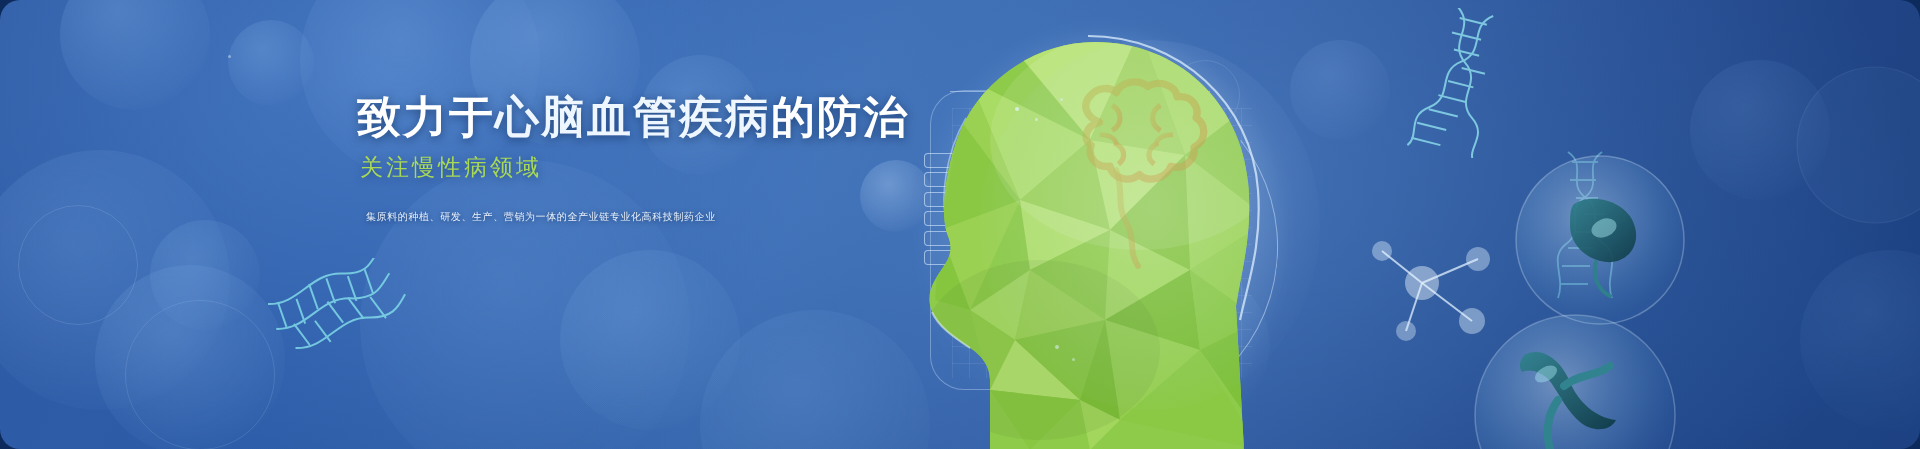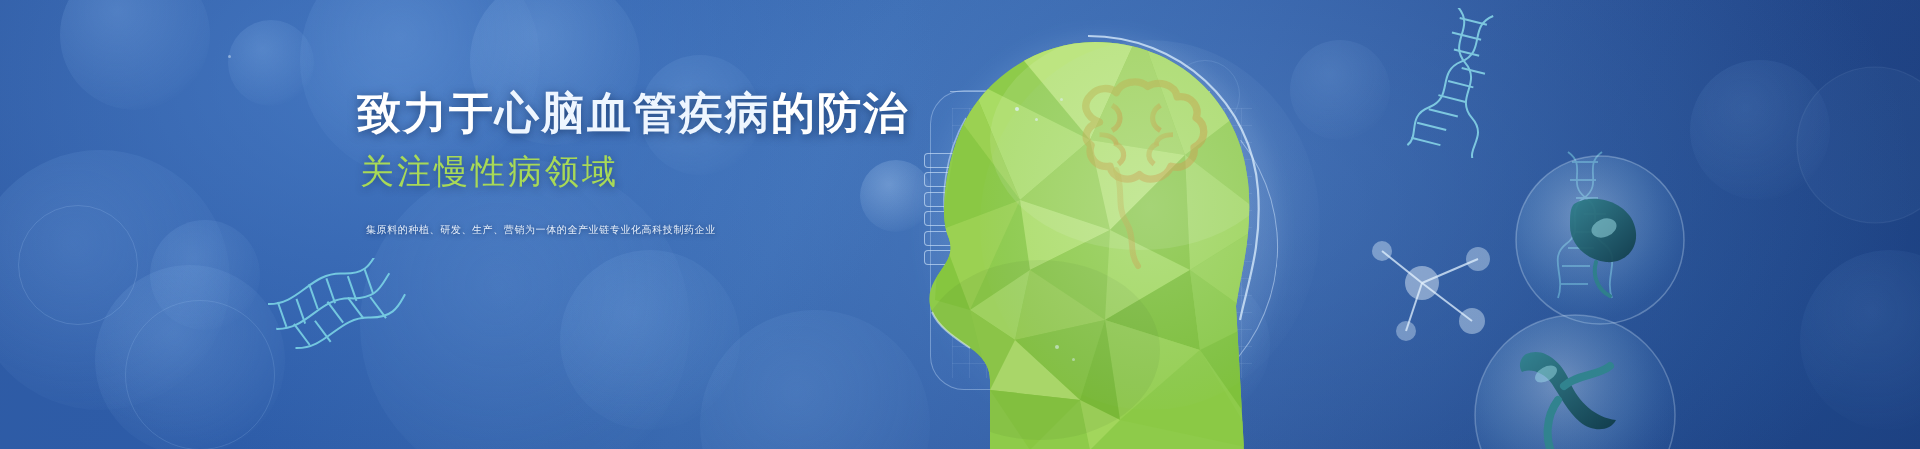--- a/index.html
+++ b/index.html
@@ -2,26 +2,27 @@
 <html><head>
 <meta charset="utf-8">
 <title>Banner</title>
 <style>
   html,body{margin:0;padding:0;background:#0d2a5c;}
   *{box-sizing:border-box;}
   .stage{
     position:relative;
     width:1920px;height:449px;
     overflow:hidden;
-    font-family:Liberation Mono, monospace;
+    font-family:Liberation Sans, sans-serif;
     background:
       radial-gradient(ellipse 900px 620px at 20% 18%, rgba(86,140,212,0.55) 0%, rgba(86,140,212,0.0) 62%),
       radial-gradient(ellipse 1100px 700px at 62% 42%, rgba(104,158,224,0.40) 0%, rgba(104,158,224,0.0) 66%),
       radial-gradient(ellipse 820px 560px at 92% 78%, rgba(30,72,140,0.75) 0%, rgba(30,72,140,0.0) 70%),
       linear-gradient(118deg, #2f5ba4 0%, #2d5ca8 22%, #3767ae 42%, #2e589f 60%, #244a8e 78%, #1c3b78 100%);
+    border-radius: 20px;
   }
 
   
   .bokeh{position:absolute;border-radius:50%;pointer-events:none;}
   .bokeh.ring{background:transparent;}
   .bokeh.soft{filter:blur(0.4px);}
 
   
   .hud{position:absolute;pointer-events:none;}
   .hud-frame{
@@ -59,21 +60,21 @@
     font-weight:bold;
     letter-spacing:2px;
     line-height:1.12;
     color:#ffffff;
     margin:0;
     white-space:nowrap;
     text-shadow:0 2px 10px rgba(6,28,66,0.55);
   }
   .headline .hl-accent{color:#eef6ff;}
   .subline{
-    font-size:34px;
+    font-size:23px;
     font-weight:normal;
     letter-spacing:3px;
     line-height:1.2;
     color:#a8d957;
     margin:13px 0 0 3px;
     white-space:nowrap;
     text-shadow:0 2px 9px rgba(6,28,66,0.45);
   }
   .tagline{
     font-size:10px;

